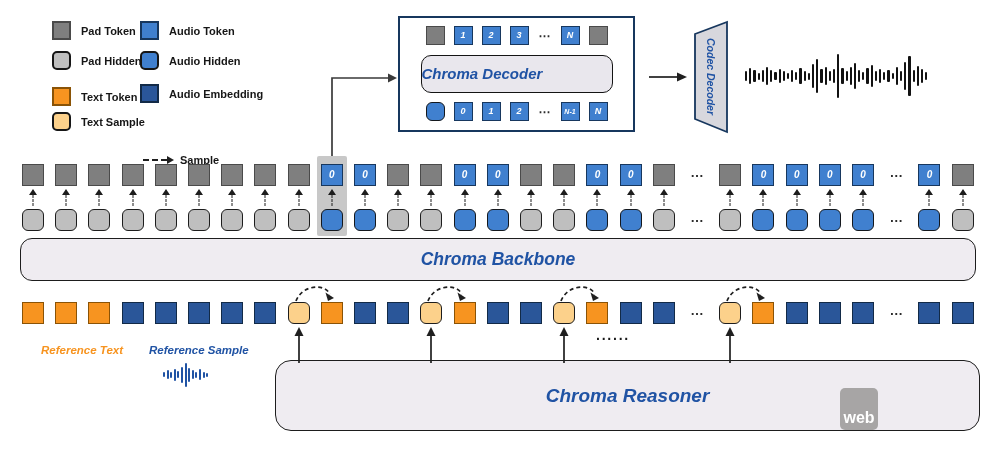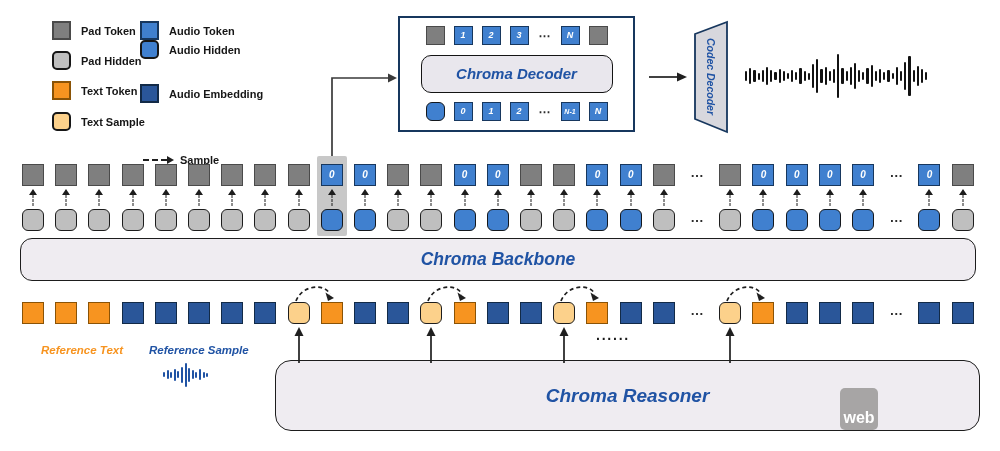--- a/index.html
+++ b/index.html
@@ -38,21 +38,21 @@
   .mdots{width:22px;height:22px;display:flex;align-items:center;justify-content:center;
          font-weight:bold;color:#2b2b2b;font-size:13px;}
 
   
   #decoder-panel{position:absolute;left:398px;top:16px;width:237px;height:116px;box-sizing:border-box;
       border:2px solid var(--panel_border);background:#fff;display:flex;flex-direction:column;
       align-items:center;justify-content:space-between;padding:8px 0 9px 0;}
   .dec-row{display:flex;gap:9px;align-items:center;}
   .dec-row .mdots{width:14px;height:19px;font-size:12px;}
   #decoder-box{width:192px;height:38px;box-sizing:border-box;background:#e9e7ed;border:1.6px solid #141414;
-      border-radius:10px;display:flex;align-items:center;justify-content:center;}
+      border-radius:10px;display:flex;align-items:center;}
   #decoder-box span{font-size:15px;font-weight:bold;font-style:italic;color:var(--blue_text);}
 
   
   #codec{position:absolute;left:694px;top:21px;width:34px;height:112px;}
   #codec svg{position:absolute;left:0;top:0;overflow:visible;}
   #codec .codec-label{position:absolute;inset:0;display:flex;align-items:center;justify-content:center;
       writing-mode:vertical-rl;font-size:10.5px;font-weight:bold;font-style:italic;color:var(--blue_text);}
 
   
   .wave{position:absolute;display:flex;align-items:center;}
@@ -113,33 +113,33 @@
 
   <div id="legend">
       <div class="litem" style="left: 52px; top: 21px;">
         <div class="sw sw-pad_token"></div>
         <div class="llabel">Pad Token</div>
       </div>
       <div class="litem" style="left: 52px; top: 51px;">
         <div class="sw sw-pad_hidden"></div>
         <div class="llabel">Pad Hidden</div>
       </div>
-      <div class="litem" style="left: 52px; top: 81px;">
+      <div class="litem" style="left: 52px; top: 87px;">
         <div class="sw sw-text_token"></div>
         <div class="llabel">Text Token</div>
       </div>
       <div class="litem" style="left: 52px; top: 112px;">
         <div class="sw sw-text_hidden"></div>
         <div class="llabel">Text Sample</div>
       </div>
       <div class="litem" style="left: 140px; top: 21px;">
         <div class="sw sw-audio_token"></div>
         <div class="llabel">Audio Token</div>
       </div>
-      <div class="litem" style="left: 140px; top: 40px;">
+      <div class="litem" style="left: 140px; top: 51px;">
         <div class="sw sw-audio_hidden"></div>
         <div class="llabel">Audio Hidden</div>
       </div>
       <div class="litem" style="left: 140px; top: 84px;">
         <div class="sw sw-audio_embedding"></div>
         <div class="llabel">Audio Embedding</div>
       </div>
       <div class="litem" style="left: 140px; top: 112px; margin-top: 38px;">
         <div class="sw sw-sample_arrow">
           <span class="samp-line"></span>

